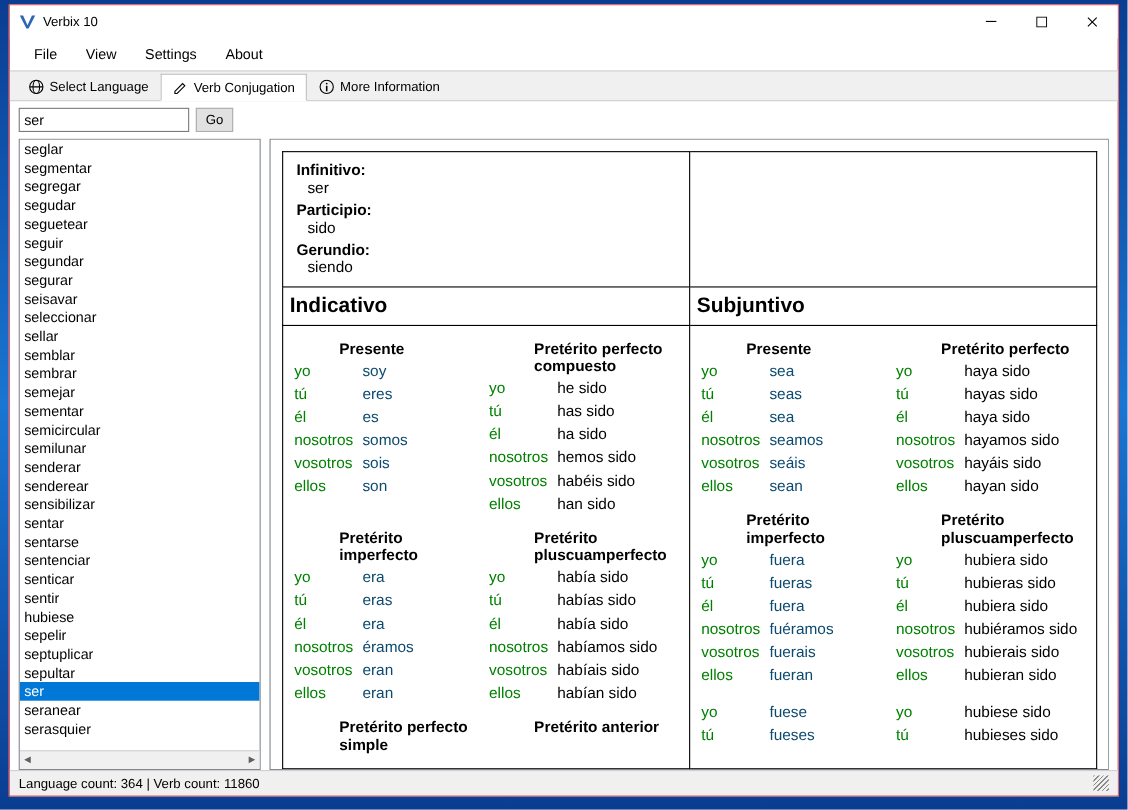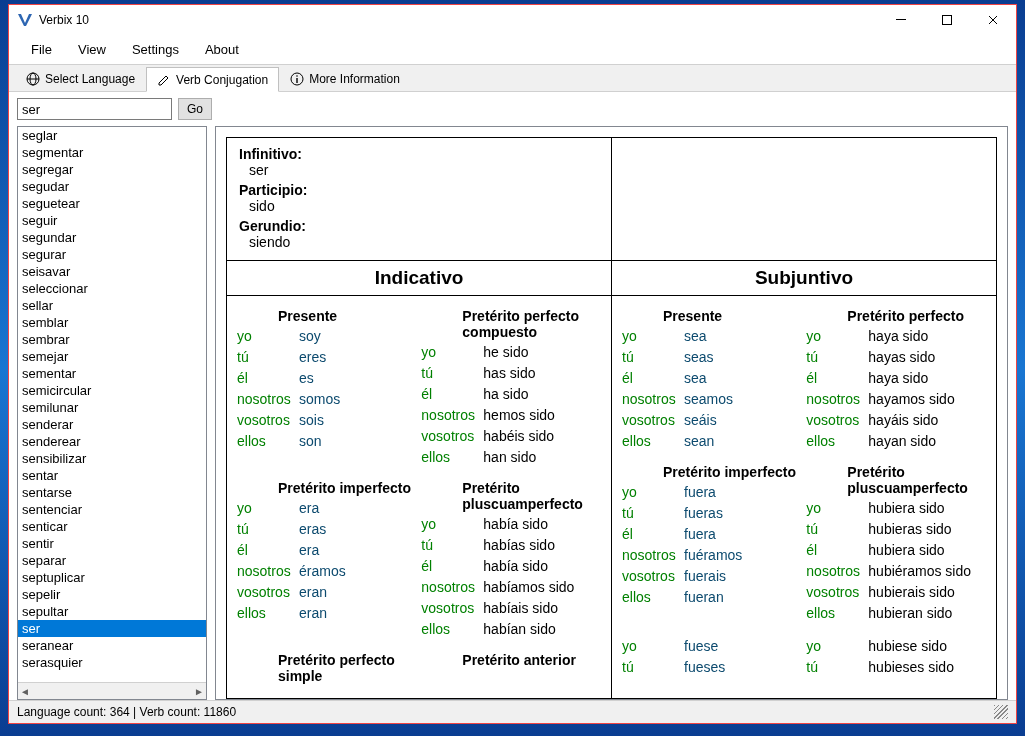--- a/index.html
+++ b/index.html
@@ -98,21 +98,21 @@
   cursor: default;
 }
 .content {
   flex: 1;
   display: flex;
   padding: 0 8px;
   gap: 8px;
   overflow: hidden;
 }
 .sidebar {
-  width: 190px;
+  width: 220px;
   border: 1px solid #828790;
   display: flex;
   flex-direction: column;
   background: #fff;
   overflow: hidden;
 }
 .verb-list {
   flex: 1;
   overflow-y: scroll;
   overflow-x: hidden;
@@ -152,21 +152,21 @@
 }
 .conj-table>tbody>tr>td {
   border: 1px solid #000;
   vertical-align: top;
 }
 .header-cell { padding: 8px 12px 10px 12px; }
 .header-label { font-weight: bold; font-size: 14px; margin-top: 4px;}
 .header-label:first-child { margin-top: 0;}
 .header-val { padding-left: 10px; font-size: 14px; }
 .mood-header {
-  text-align: center;
+  text-align: left;
   font-weight: bold;
   font-size: 19px;
   padding: 6px;
   margin-left: 12px;
 }
 .tense-group {
   display: inline-block;
   vertical-align: top;
   width: 48%;
   padding: 6px 0 6px 10px;
@@ -290,23 +290,23 @@
           <div class="verb-item">semicircular</div>
           <div class="verb-item">semilunar</div>
           <div class="verb-item">senderar</div>
           <div class="verb-item">senderear</div>
           <div class="verb-item">sensibilizar</div>
           <div class="verb-item">sentar</div>
           <div class="verb-item">sentarse</div>
           <div class="verb-item">sentenciar</div>
           <div class="verb-item">senticar</div>
           <div class="verb-item">sentir</div>
-          <div class="verb-item">separar</div>
+          <div class="verb-item">hubiese</div>
+          <div class="verb-item">sepelir</div>
           <div class="verb-item">septuplicar</div>
-          <div class="verb-item">sepelir</div>
           <div class="verb-item">sepultar</div>
           <div class="verb-item selected">ser</div>
           <div class="verb-item">seranear</div>
           <div class="verb-item">serasquier</div>
         </div>
       <div class="hscroll">
         <span class="hscroll-arrow">◄</span>
         <span class="hscroll-arrow">►</span>
       </div>
     </div>

